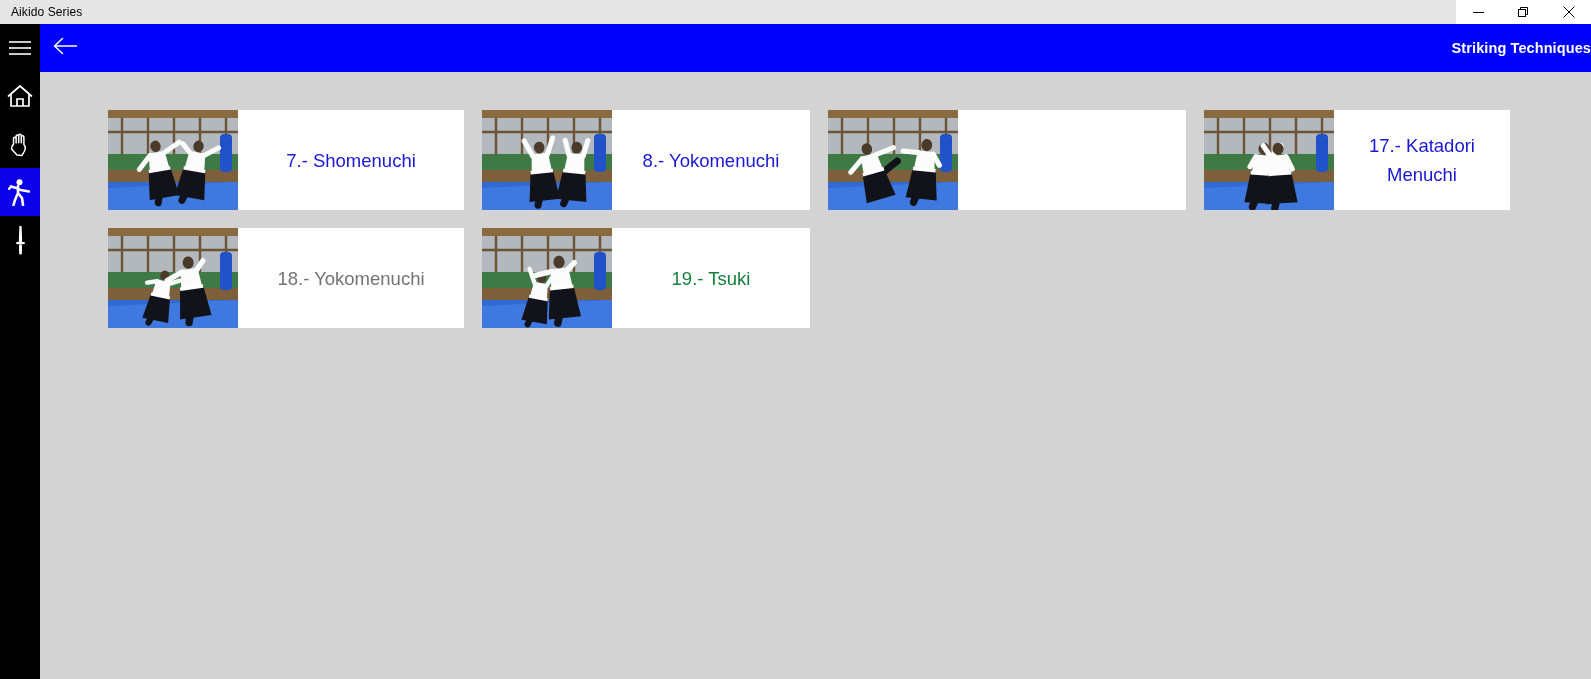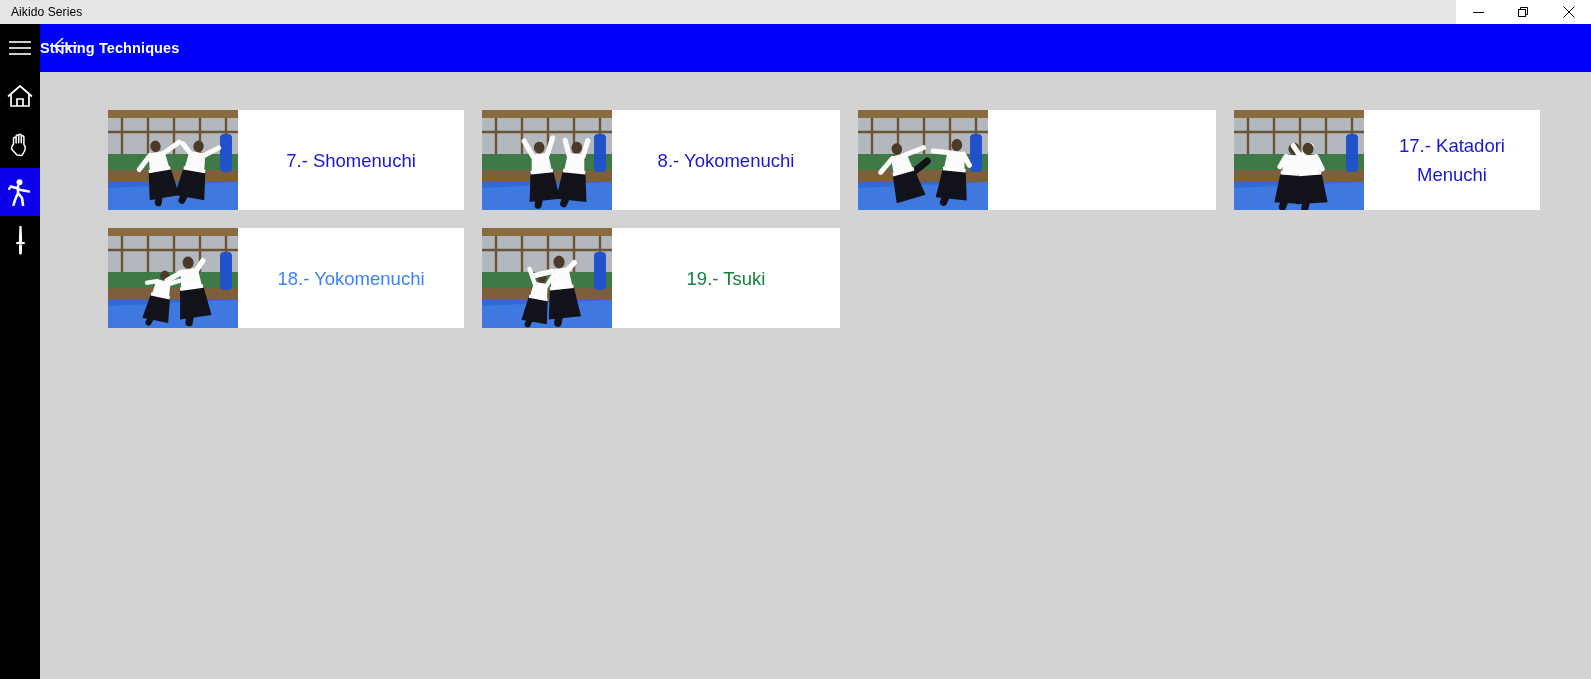--- a/index.html
+++ b/index.html
@@ -80,21 +80,21 @@
     width: 46px;
     height: 48px;
     display: flex;
     align-items: center;
     justify-content: center;
     margin-left: 3px;
   }
   #page-title {
     position: absolute;
     left: 0; right: 0;
-    text-align: left;
+    text-align: right;
     color: #ffffff;
     font-size: 14.5px;
     font-weight: bold;
     letter-spacing: 0.1px;
     pointer-events: none;
   }
 
   
   #content {
     position: absolute;
@@ -133,21 +133,21 @@
     align-items: center;
     justify-content: center;
     padding: 0 14px;
     color: #1a17d6;
     font-size: 18.5px;
     line-height: 29px;
     text-align: center;
     white-space: pre-line;
   }
   .card.w1 { width: 356px; }
-  .card.w2 { width: 358px; }
+  .card.w2 { width: 328px; }
   .card.w3 { width: 358px; }
   .card.w4 { width: 306px; }
 </style>
 </head>
 <body style="background: rgb(211, 211, 211);">
 
 <div id="titlebar">
   <div id="app-title">Aikido Series</div>
   <div id="window-controls">
     <div class="wctl">
@@ -369,21 +369,21 @@
       <path d="M-11,-3 L11,-3 L15,26 L-15,26 Z" fill="#12131a"></path>
       <path d="M-4,20 L-7,30" stroke="#12131a" stroke-width="7" stroke-linecap="round" fill="none"></path>
       <path d="M-8,-20 L8,-20 L10,-2 L-10,-2 Z" fill="#fcfcfc"></path>
       <path d="M-7,-18 L-22,-12" stroke="#fcfcfc" stroke-width="5" stroke-linecap="round" fill="none"></path>
       <path d="M7,-18 L14,-26" stroke="#fcfcfc" stroke-width="5" stroke-linecap="round" fill="none"></path>
       <rect x="-11" y="-4" width="22" height="3.4" fill="#ffffff"></rect>
       <ellipse cx="0" cy="-26" rx="5.2" ry="5.8" fill="#4b3a29"></ellipse>
     </g>
           </svg>
         </div>
-        <div class="card-label" style="color: #3b82f6;">18.- Yokomenuchi</div>
+        <div class="card-label" style="color: #737373;">18.- Yokomenuchi</div>
       </div>
       <div class="card w2">
         <div class="card-thumb">
           <svg viewBox="0 0 130 100" preserveAspectRatio="none">
             <use href="#dojo-bg"></use>
             <g transform="translate(56,72) scale(0.86) rotate(10)">
       <path d="M-11,-3 L11,-3 L15,26 L-15,26 Z" fill="#12131a"></path>
       <path d="M-4,20 L-7,30" stroke="#12131a" stroke-width="7" stroke-linecap="round" fill="none"></path>
       <path d="M-8,-20 L8,-20 L10,-2 L-10,-2 Z" fill="#fcfcfc"></path>
       <path d="M-7,-18 L-16,-34" stroke="#fcfcfc" stroke-width="5" stroke-linecap="round" fill="none"></path>

